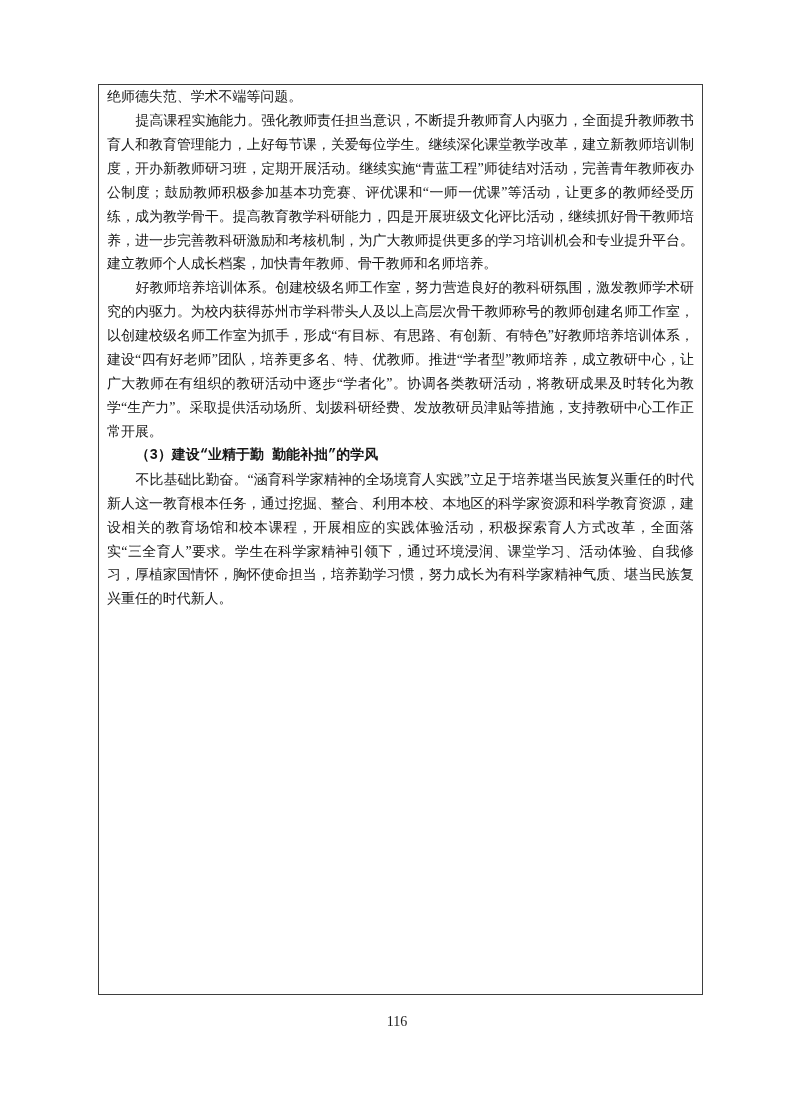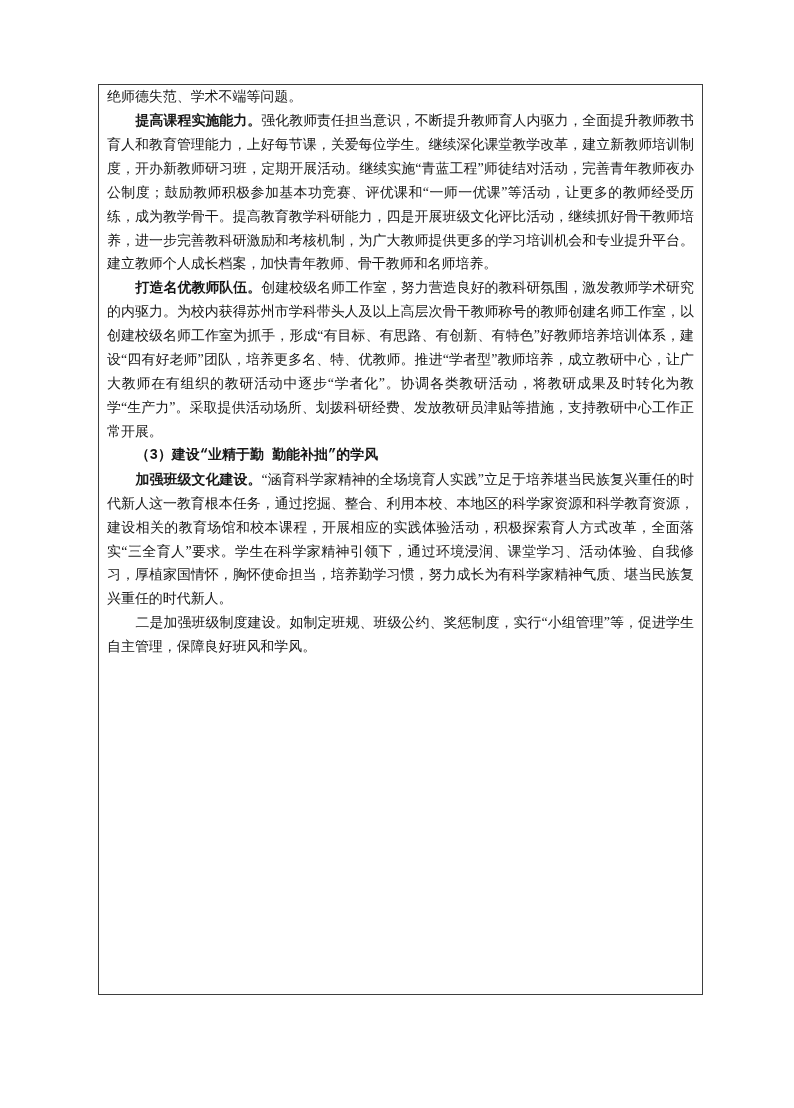--- a/index.html
+++ b/index.html
@@ -33,21 +33,21 @@
   }
   .para {
     margin: 0;
     padding: 0;
     text-indent: 2.05em;
   }
   .para.no-indent {
     text-indent: 0;
   }
   .lead {
-    font-weight: 700;
+    font-weight: 400;
     font-family: "Liberation Sans", "DejaVu Sans", sans-serif;
   }
   .para.heading {
     font-weight: 700;
     font-family: Liberation Mono, monospace;
   }
   .page-number {
     position: absolute;
     left: 0;
     top: 1012px;
@@ -63,28 +63,28 @@
 <body>
 
 <div class="sheet">
 
   <div class="content-frame">
 
     <p class="para no-indent">绝师德失范、学术不端等问题。</p>
 
     <p class="para"><span class="lead">提高课程实施能力。</span><span>强化教师责任担当意识，不断提升教师育人内驱力，全面提升教师教书育人和教育管理能力，上好每节课，关爱每位学生。继续深化课堂教学改革，建立新教师培训制度，开办新教师研习班，定期开展活动。继续实施“青蓝工程”师徒结对活动，完善青年教师夜办公制度；鼓励教师积极参加基本功竞赛、评优课和“一师一优课”等活动，让更多的教师经受历练，成为教学骨干。提高教育教学科研能力，四是开展班级文化评比活动，继续抓好骨干教师培养，进一步完善教科研激励和考核机制，为广大教师提供更多的学习培训机会和专业提升平台。建立教师个人成长档案，加快青年教师、骨干教师和名师培养。</span></p>
 
-    <p class="para"><span class="lead">打造名优教师队伍。</span><span>创建校级名师工作室，努力营造良好的教科研氛围，激发教师学术研究的内驱力。为校内获得苏州市学科带头人及以上高层次骨干教师称号的教师创建名师工作室，以创建校级名师工作室为抓手，形成“有目标、有思路、有创新、有特色”好教师培养培训体系，建设“四有好老师”团队，培养更多名、特、优教师。推进“学者型”教师培养，成立教研中心，让广大教师在有组织的教研活动中逐步“学者化”。协调各类教研活动，将教研成果及时转化为教学“生产力”。采取提供活动场所、划拨科研经费、发放教研员津贴等措施，支持教研中心工作正常开展。</span></p>
+    <p class="para"><span class="lead">好教师培养培训体系。</span><span>创建校级名师工作室，努力营造良好的教科研氛围，激发教师学术研究的内驱力。为校内获得苏州市学科带头人及以上高层次骨干教师称号的教师创建名师工作室，以创建校级名师工作室为抓手，形成“有目标、有思路、有创新、有特色”好教师培养培训体系，建设“四有好老师”团队，培养更多名、特、优教师。推进“学者型”教师培养，成立教研中心，让广大教师在有组织的教研活动中逐步“学者化”。协调各类教研活动，将教研成果及时转化为教学“生产力”。采取提供活动场所、划拨科研经费、发放教研员津贴等措施，支持教研中心工作正常开展。</span></p>
 
 
     <p class="para heading">（3）建设“业精于勤 勤能补拙”的学风</p>
 
-    <p class="para"><span class="lead">加强班级文化建设。</span><span>“涵育科学家精神的全场境育人实践”立足于培养堪当民族复兴重任的时代新人这一教育根本任务，通过挖掘、整合、利用本校、本地区的科学家资源和科学教育资源，建设相关的教育场馆和校本课程，开展相应的实践体验活动，积极探索育人方式改革，全面落实“三全育人”要求。学生在科学家精神引领下，通过环境浸润、课堂学习、活动体验、自我修习，厚植家国情怀，胸怀使命担当，培养勤学习惯，努力成长为有科学家精神气质、堪当民族复兴重任的时代新人。</span></p>
+    <p class="para"><span class="lead">不比基础比勤奋。</span><span>“涵育科学家精神的全场境育人实践”立足于培养堪当民族复兴重任的时代新人这一教育根本任务，通过挖掘、整合、利用本校、本地区的科学家资源和科学教育资源，建设相关的教育场馆和校本课程，开展相应的实践体验活动，积极探索育人方式改革，全面落实“三全育人”要求。学生在科学家精神引领下，通过环境浸润、课堂学习、活动体验、自我修习，厚植家国情怀，胸怀使命担当，培养勤学习惯，努力成长为有科学家精神气质、堪当民族复兴重任的时代新人。</span></p>
 
 
-    <p class="para">二是加强班级制度建设。如制定班规、班级公约、奖惩制度，实行“小组管理”等，促进学生自主管理，保障良好班风和学风。</p>
 
 
 
   </div>
 
+  <div class="page-number">116</div>
 
 </div>
 
 </body></html>

